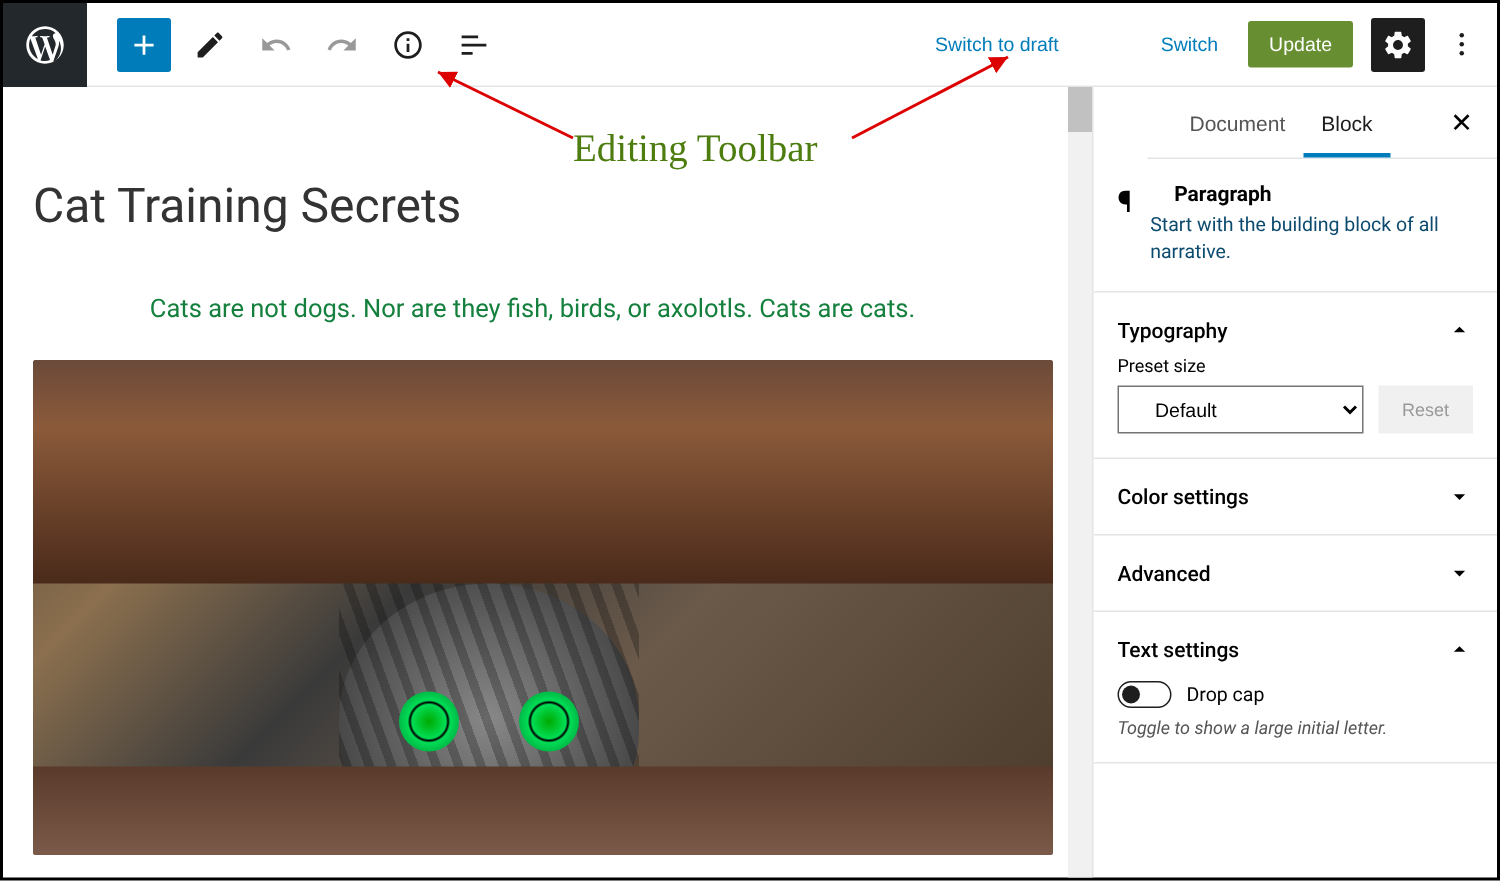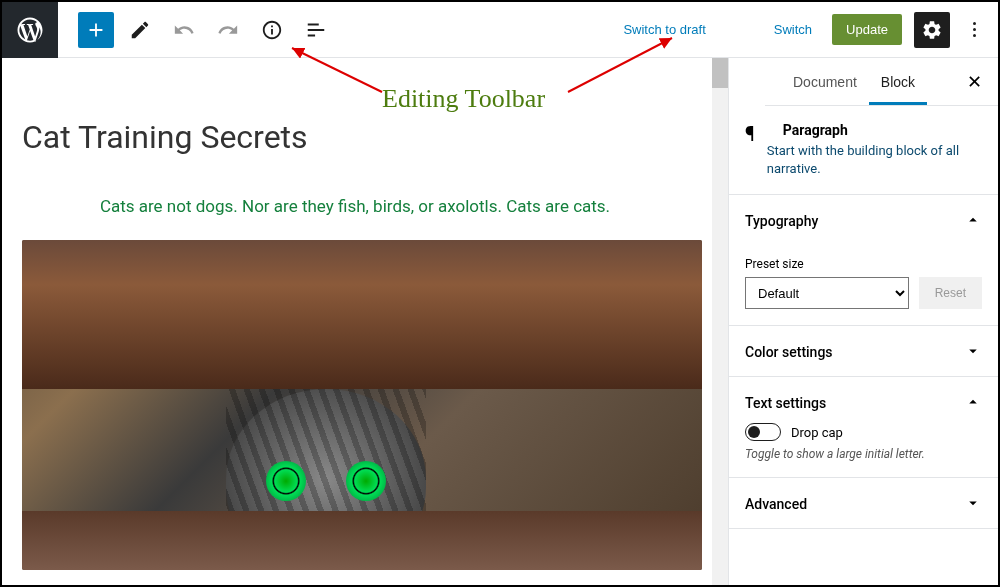--- a/index.html
+++ b/index.html
@@ -42,25 +42,25 @@
 .close-sidebar { margin-left: auto; background: none; border: none; font-size: 18px; cursor: pointer; }
 
 .panel-section { padding: 16px; border-bottom: 1px solid #e2e4e7; }
 .panel-header { display: flex; align-items: flex-end; justify-content: space-between; cursor: pointer; }
 .panel-title { font-size: 14px; font-weight: 500; }
 .block-info { display: flex; gap: 12px; }
 .block-info-icon { font-size: 20px; }
 .block-info-text h3 { font-size: 14px; margin-bottom: 4px; padding-left: 16px; }
 .block-info-text p { font-size: 13px; color: #0c4a6e; line-height: 1.4; }
 
-.typo-row { display: flex; gap: 10px; align-items: flex-end; margin-top: 28px; }
+.typo-row { display: flex; gap: 10px; align-items: flex-end; margin-top: 8px; }
 .typo-col { flex: 1; }
 .typo-col.narrow { flex: 0 0 60px; }
 .typo-label { font-size: 12px; margin-bottom: 6px; display: block; }
-.select-box { width: 100%; height: 32px; border: 1px solid #757575; padding: 0 8px; font-size: 13px; background: #fff; }
+.select-box { width: 100%; height: 32px; border: 1px solid #757575; padding: 0 20px; font-size: 13px; background: #fff; }
 .input-box { width: 100%; height: 32px; border: 1px solid #757575; padding: 0 4px; }
 .reset-btn { height: 32px; border: none; background: #f0f0f0; color: #999; font-size: 12px; padding: 0 16px; cursor: pointer; }
 
 .toggle-row { display: flex; align-items: center; gap: 10px; margin-top: 4px; }
 .toggle-switch { width: 36px; height: 18px; border: 1px solid #1e1e1e; border-radius: 10px; position: relative; background: #fff; }
 .toggle-knob { width: 12px; height: 12px; background: #1e1e1e; border-radius: 50%; position: absolute; top: 2px; left: 2px; }
 .toggle-label { font-size: 13px; }
 .toggle-hint { font-size: 12px; color: #555; font-style: italic; margin-top: 6px; }
 
 .chev { width: 18px; height: 18px; }
@@ -183,41 +183,41 @@
       <div class="panel-header">
         <span class="panel-title">Color settings</span>
         <svg class="chev" viewBox="0 0 24 24">
             <path fill="currentColor" d="M7 10l5 5 5-5z"></path>
           </svg>
       </div>
     </div>
 
     <div class="panel-section">
       <div class="panel-header">
+        <span class="panel-title">Advanced</span>
+        <svg class="chev" viewBox="0 0 24 24">
+            <path fill="currentColor" d="M7 10l5 5 5-5z"></path>
+          </svg>
+      </div>
+    </div>
+
+    <div class="panel-section">
+      <div class="panel-header">
         <span class="panel-title">Text settings</span>
         <svg class="chev" viewBox="0 0 24 24">
             <path fill="currentColor" d="M7 14l5-5 5 5z"></path>
           </svg>
       </div>
       <div class="toggle-row" style="margin-top:12px">
         <div class="toggle-switch">
             <div class="toggle-knob"></div>
           </div>
         <span class="toggle-label">Drop cap</span>
       </div>
       <p class="toggle-hint">Toggle to show a large initial letter.</p>
-    </div>
-
-    <div class="panel-section">
-      <div class="panel-header">
-        <span class="panel-title">Advanced</span>
-        <svg class="chev" viewBox="0 0 24 24">
-            <path fill="currentColor" d="M7 10l5 5 5-5z"></path>
-          </svg>
-      </div>
     </div>
   </div>
 </div>
 
 <div class="annotation">Editing Toolbar</div>
 <svg class="arrow" style="left:280px;top:40px" width="110" height="60">
     <defs>
       <marker id="ah1" markerWidth="8" markerHeight="8" refX="6" refY="3" orient="auto">
         <path d="M0,0 L6,3 L0,6 z" fill="#d00"></path>
       </marker>

